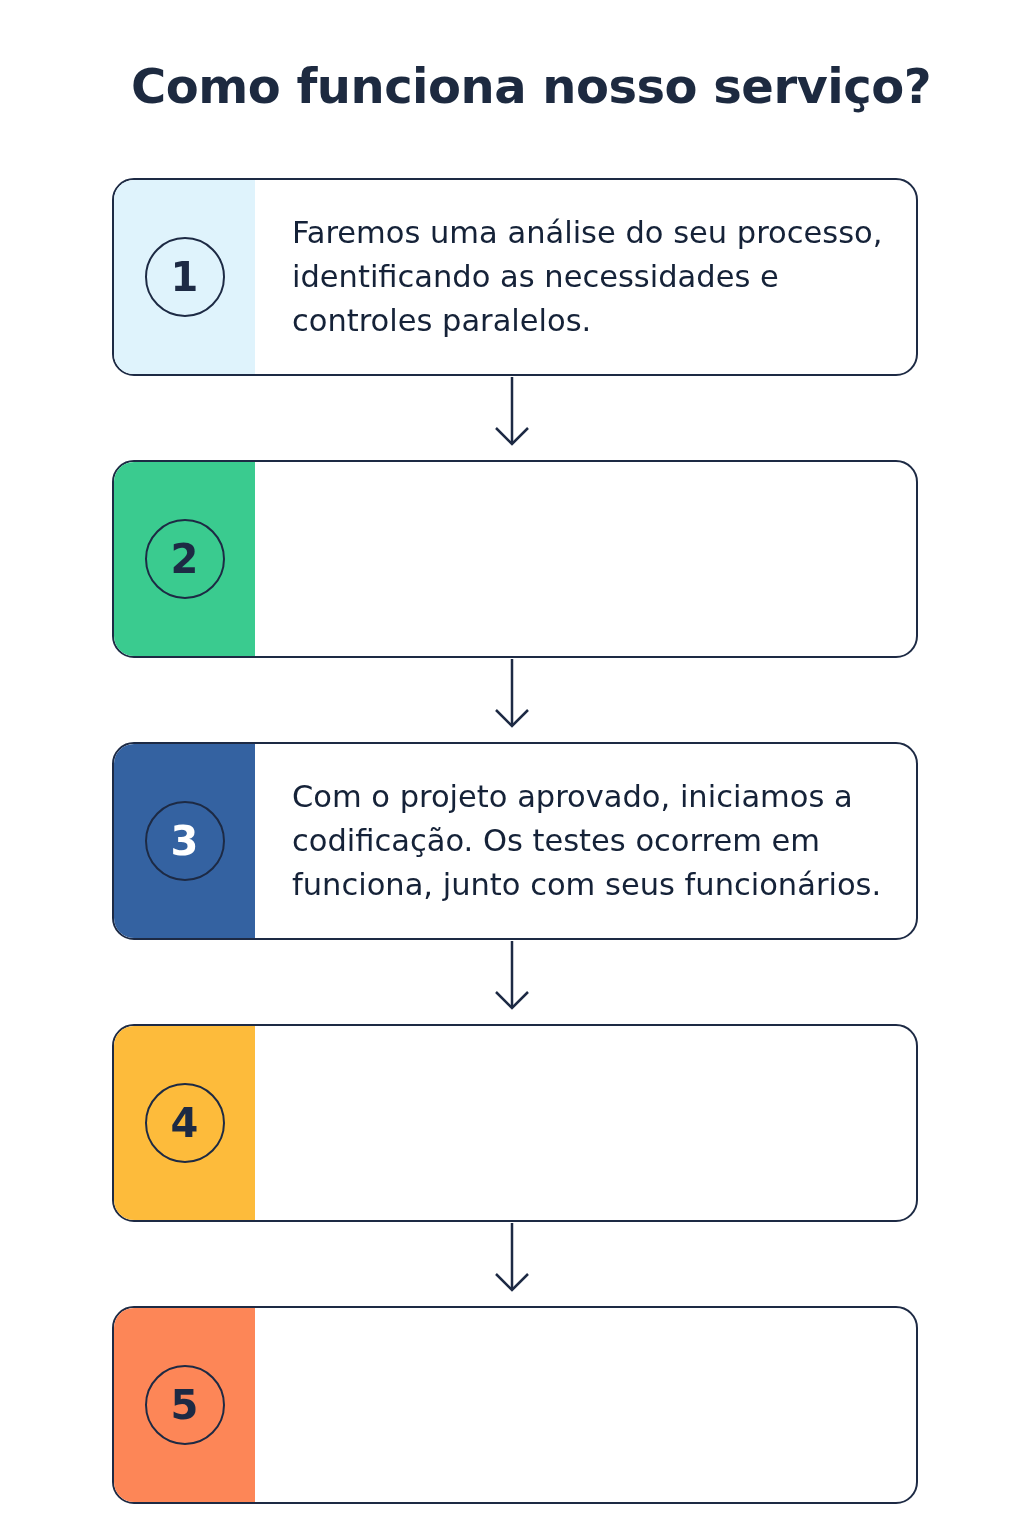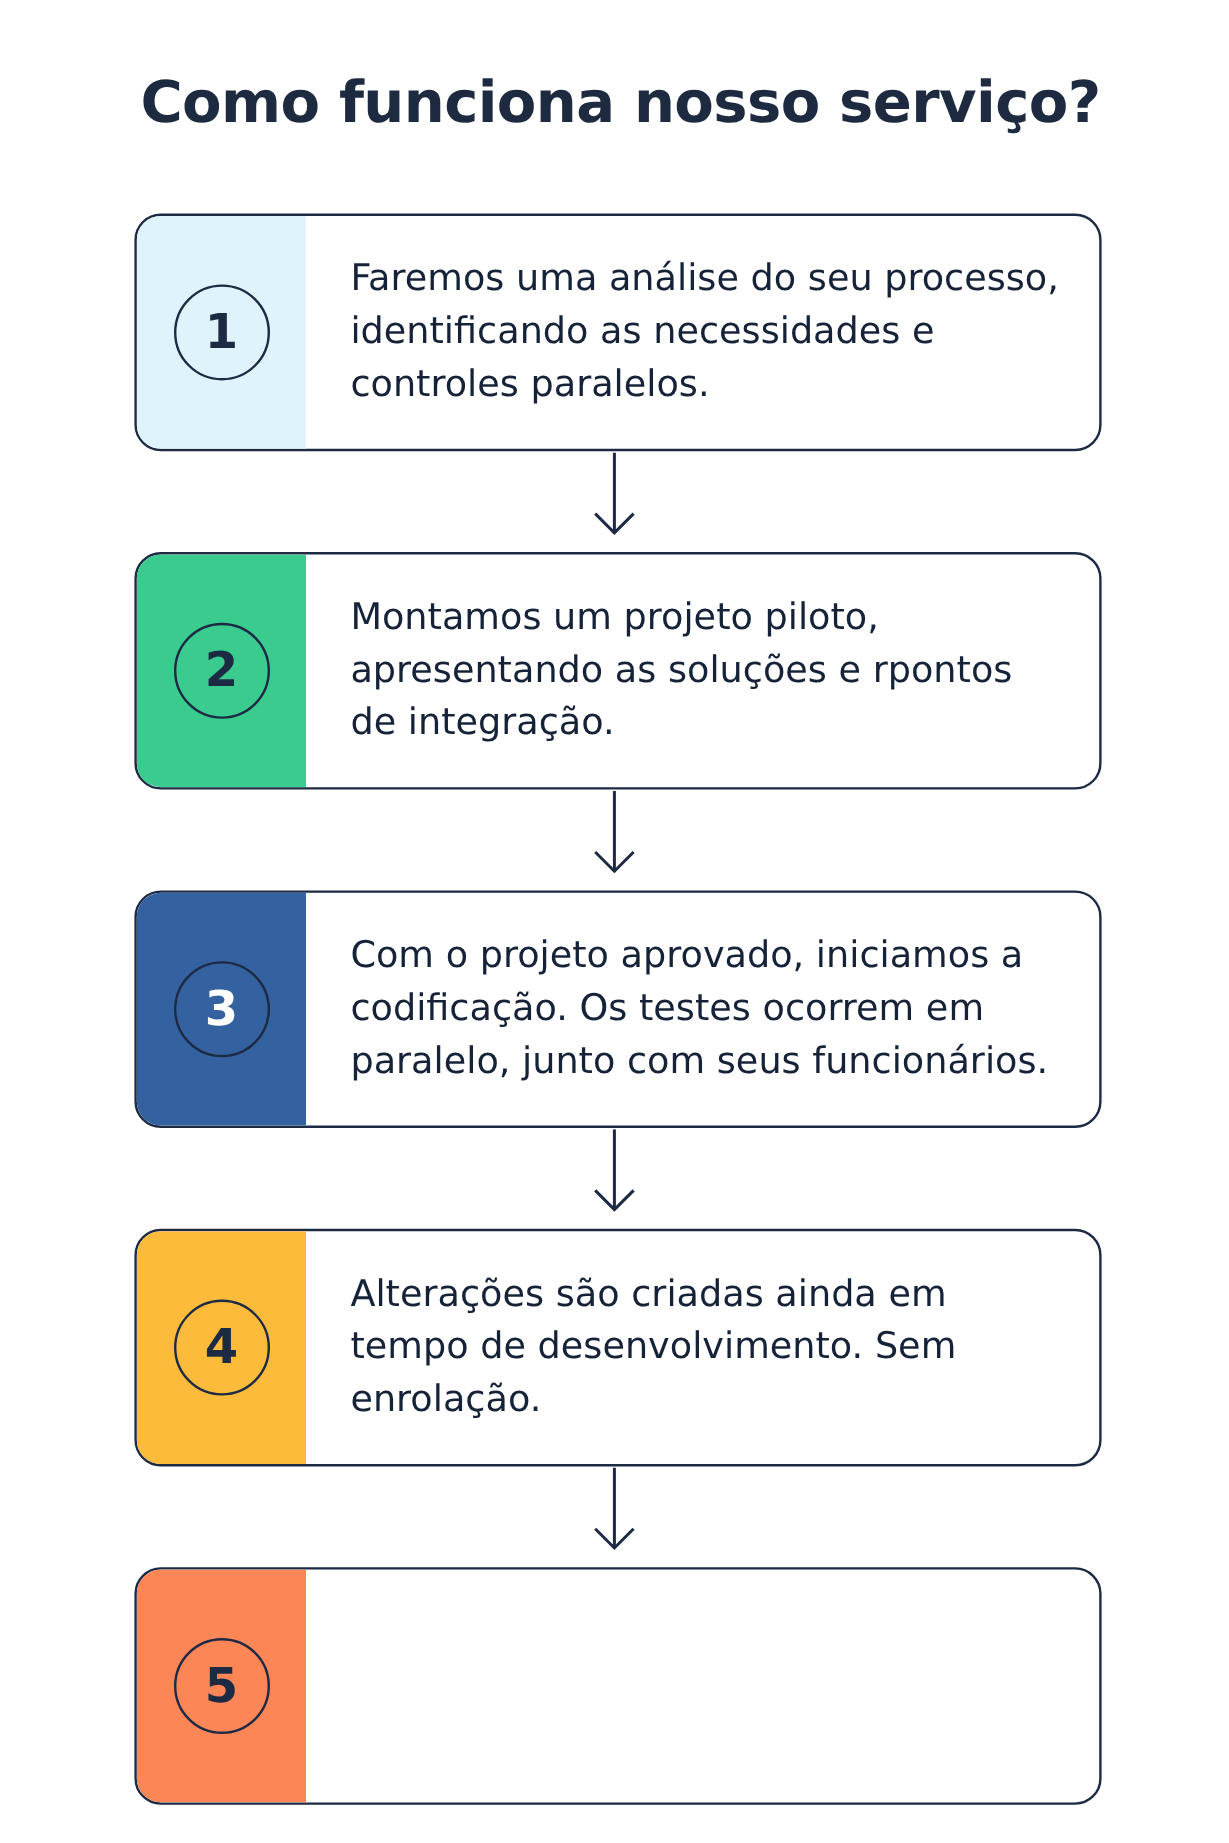--- a/index.html
+++ b/index.html
@@ -2,21 +2,21 @@
 <html><head>
 <meta charset="utf-8">
 <style>
   html, body { margin: 0; padding: 0; }
   body {
     width: 1024px; height: 1536px; background: #ffffff;
     font-family: "DejaVu Sans", sans-serif; color: #1b2a44;
     position: relative; overflow: hidden;
   }
   .title {
-    position: absolute; left: 117px; top: 58px;
+    position: absolute; left: 131px; top: 58px;
     font-size: 48px; font-weight: 600; color: #1d2a40; letter-spacing: -0.5px;
     white-space: nowrap;
   }
   .step {
     position: absolute; left: 112px; width: 806px; height: 198px;
     border: 2.5px solid #1d2a44; border-radius: 22px; box-sizing: border-box;
     overflow: hidden; background: #fff; display: flex;
   }
   .step .side {
     width: 141px; height: 100%; display: flex; align-items: center; justify-content: center;
@@ -48,49 +48,43 @@
 </div>
 <svg class="arrow" style="top:377px;" viewBox="0 0 36 84">
   <line x1="18" y1="0" x2="18" y2="66" stroke="#1d2a44" stroke-width="2.5"></line>
   <polyline points="2,51 18,67 34,51" fill="none" stroke="#1d2a44" stroke-width="2.5"></polyline>
 </svg>
 
 <div class="step" style="top:460px;">
   <div class="side" style="background:#3acb8f;">
     <div class="num">2</div>
   </div>
-  <div class="text">Montamos um projeto piloto,
-apresentando as soluções e rpontos
-de integração.</div>
 </div>
 <svg class="arrow" style="top:659px;" viewBox="0 0 36 84">
   <line x1="18" y1="0" x2="18" y2="66" stroke="#1d2a44" stroke-width="2.5"></line>
   <polyline points="2,51 18,67 34,51" fill="none" stroke="#1d2a44" stroke-width="2.5"></polyline>
 </svg>
 
 <div class="step" style="top:742px;">
   <div class="side" style="background:#3462a1;">
     <div class="num" style="color:#ffffff;">3</div>
   </div>
   <div class="text">Com o projeto aprovado, iniciamos a
 codificação. Os testes ocorrem em
-paralelo, junto com seus funcionários.</div>
+funciona, junto com seus funcionários.</div>
 </div>
 <svg class="arrow" style="top:941px;" viewBox="0 0 36 84">
   <line x1="18" y1="0" x2="18" y2="66" stroke="#1d2a44" stroke-width="2.5"></line>
   <polyline points="2,51 18,67 34,51" fill="none" stroke="#1d2a44" stroke-width="2.5"></polyline>
 </svg>
 
 <div class="step" style="top:1024px;">
   <div class="side" style="background:#fdbb3b;">
     <div class="num">4</div>
   </div>
-  <div class="text">Alterações são criadas ainda em
-tempo de desenvolvimento. Sem
-enrolação.</div>
 </div>
 <svg class="arrow" style="top:1223px;" viewBox="0 0 36 84">
   <line x1="18" y1="0" x2="18" y2="66" stroke="#1d2a44" stroke-width="2.5"></line>
   <polyline points="2,51 18,67 34,51" fill="none" stroke="#1d2a44" stroke-width="2.5"></polyline>
 </svg>
 
 <div class="step" style="top:1306px;">
   <div class="side" style="background:#fd8657;">
     <div class="num" style="font-weight:600;">5</div>
   </div>

